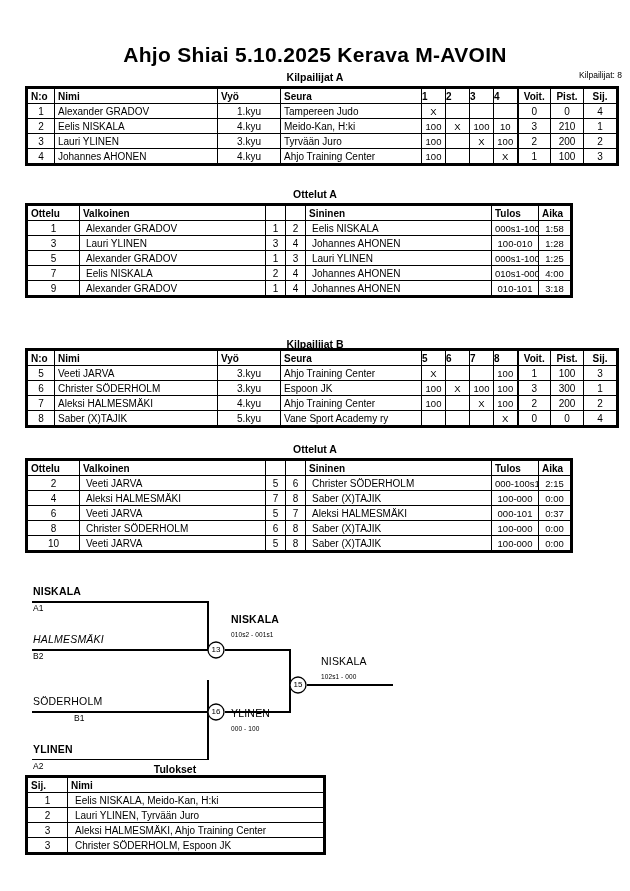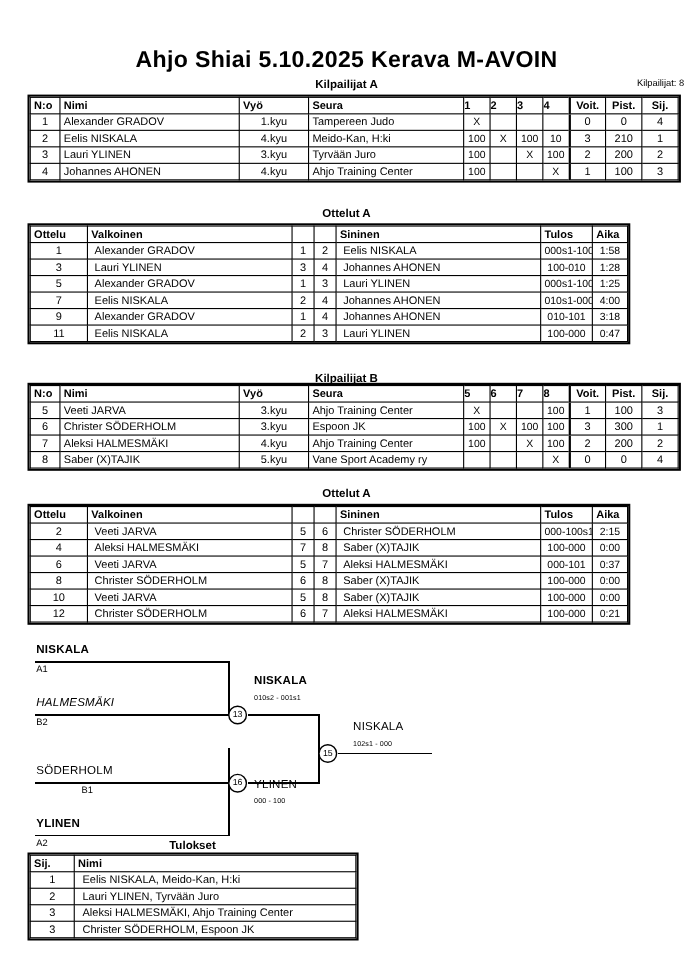--- a/index.html
+++ b/index.html
@@ -304,29 +304,20 @@
           </tr>
           <tr>
             <td class="c">9</td>
             <td class="nm">Alexander GRADOV</td>
             <td class="wn">1</td>
             <td class="bn">4</td>
             <td class="nm bold">Johannes AHONEN</td>
             <td class="res">010-101</td>
             <td class="time">3:18</td>
           </tr>
-          <tr>
-            <td class="c">11</td>
-            <td class="nm bold">Eelis NISKALA</td>
-            <td class="wn">2</td>
-            <td class="bn">3</td>
-            <td class="nm">Lauri YLINEN</td>
-            <td class="res">100-000</td>
-            <td class="time">0:47</td>
-          </tr>
         </tbody>
     </table>
   </div>
 </div>
 
 <div class="section-caption" style="position:absolute;top:333px;width:630px;">Kilpailijat B</div>
 
 <div class="pool-wrap" style="top:348px;">
   <div class="outer-box">
     <table class="tbl pool-tbl">
@@ -479,29 +470,20 @@
             <td class="time">0:00</td>
           </tr>
           <tr>
             <td class="c">10</td>
             <td class="nm bold">Veeti JARVA</td>
             <td class="wn">5</td>
             <td class="bn">8</td>
             <td class="nm">Saber (X)TAJIK</td>
             <td class="res">100-000</td>
             <td class="time">0:00</td>
-          </tr>
-          <tr>
-            <td class="c">12</td>
-            <td class="nm bold">Christer SÖDERHOLM</td>
-            <td class="wn">6</td>
-            <td class="bn">7</td>
-            <td class="nm">Aleksi HALMESMÄKI</td>
-            <td class="res">100-000</td>
-            <td class="time">0:21</td>
           </tr>
         </tbody>
     </table>
   </div>
 </div>
 
 <div class="bracket">
   <svg width="630" height="180">
     <g stroke="#000" stroke-width="1.4" fill="none" shape-rendering="crispEdges">
       <path d="M32 22 L208 22 L208 70"></path>

